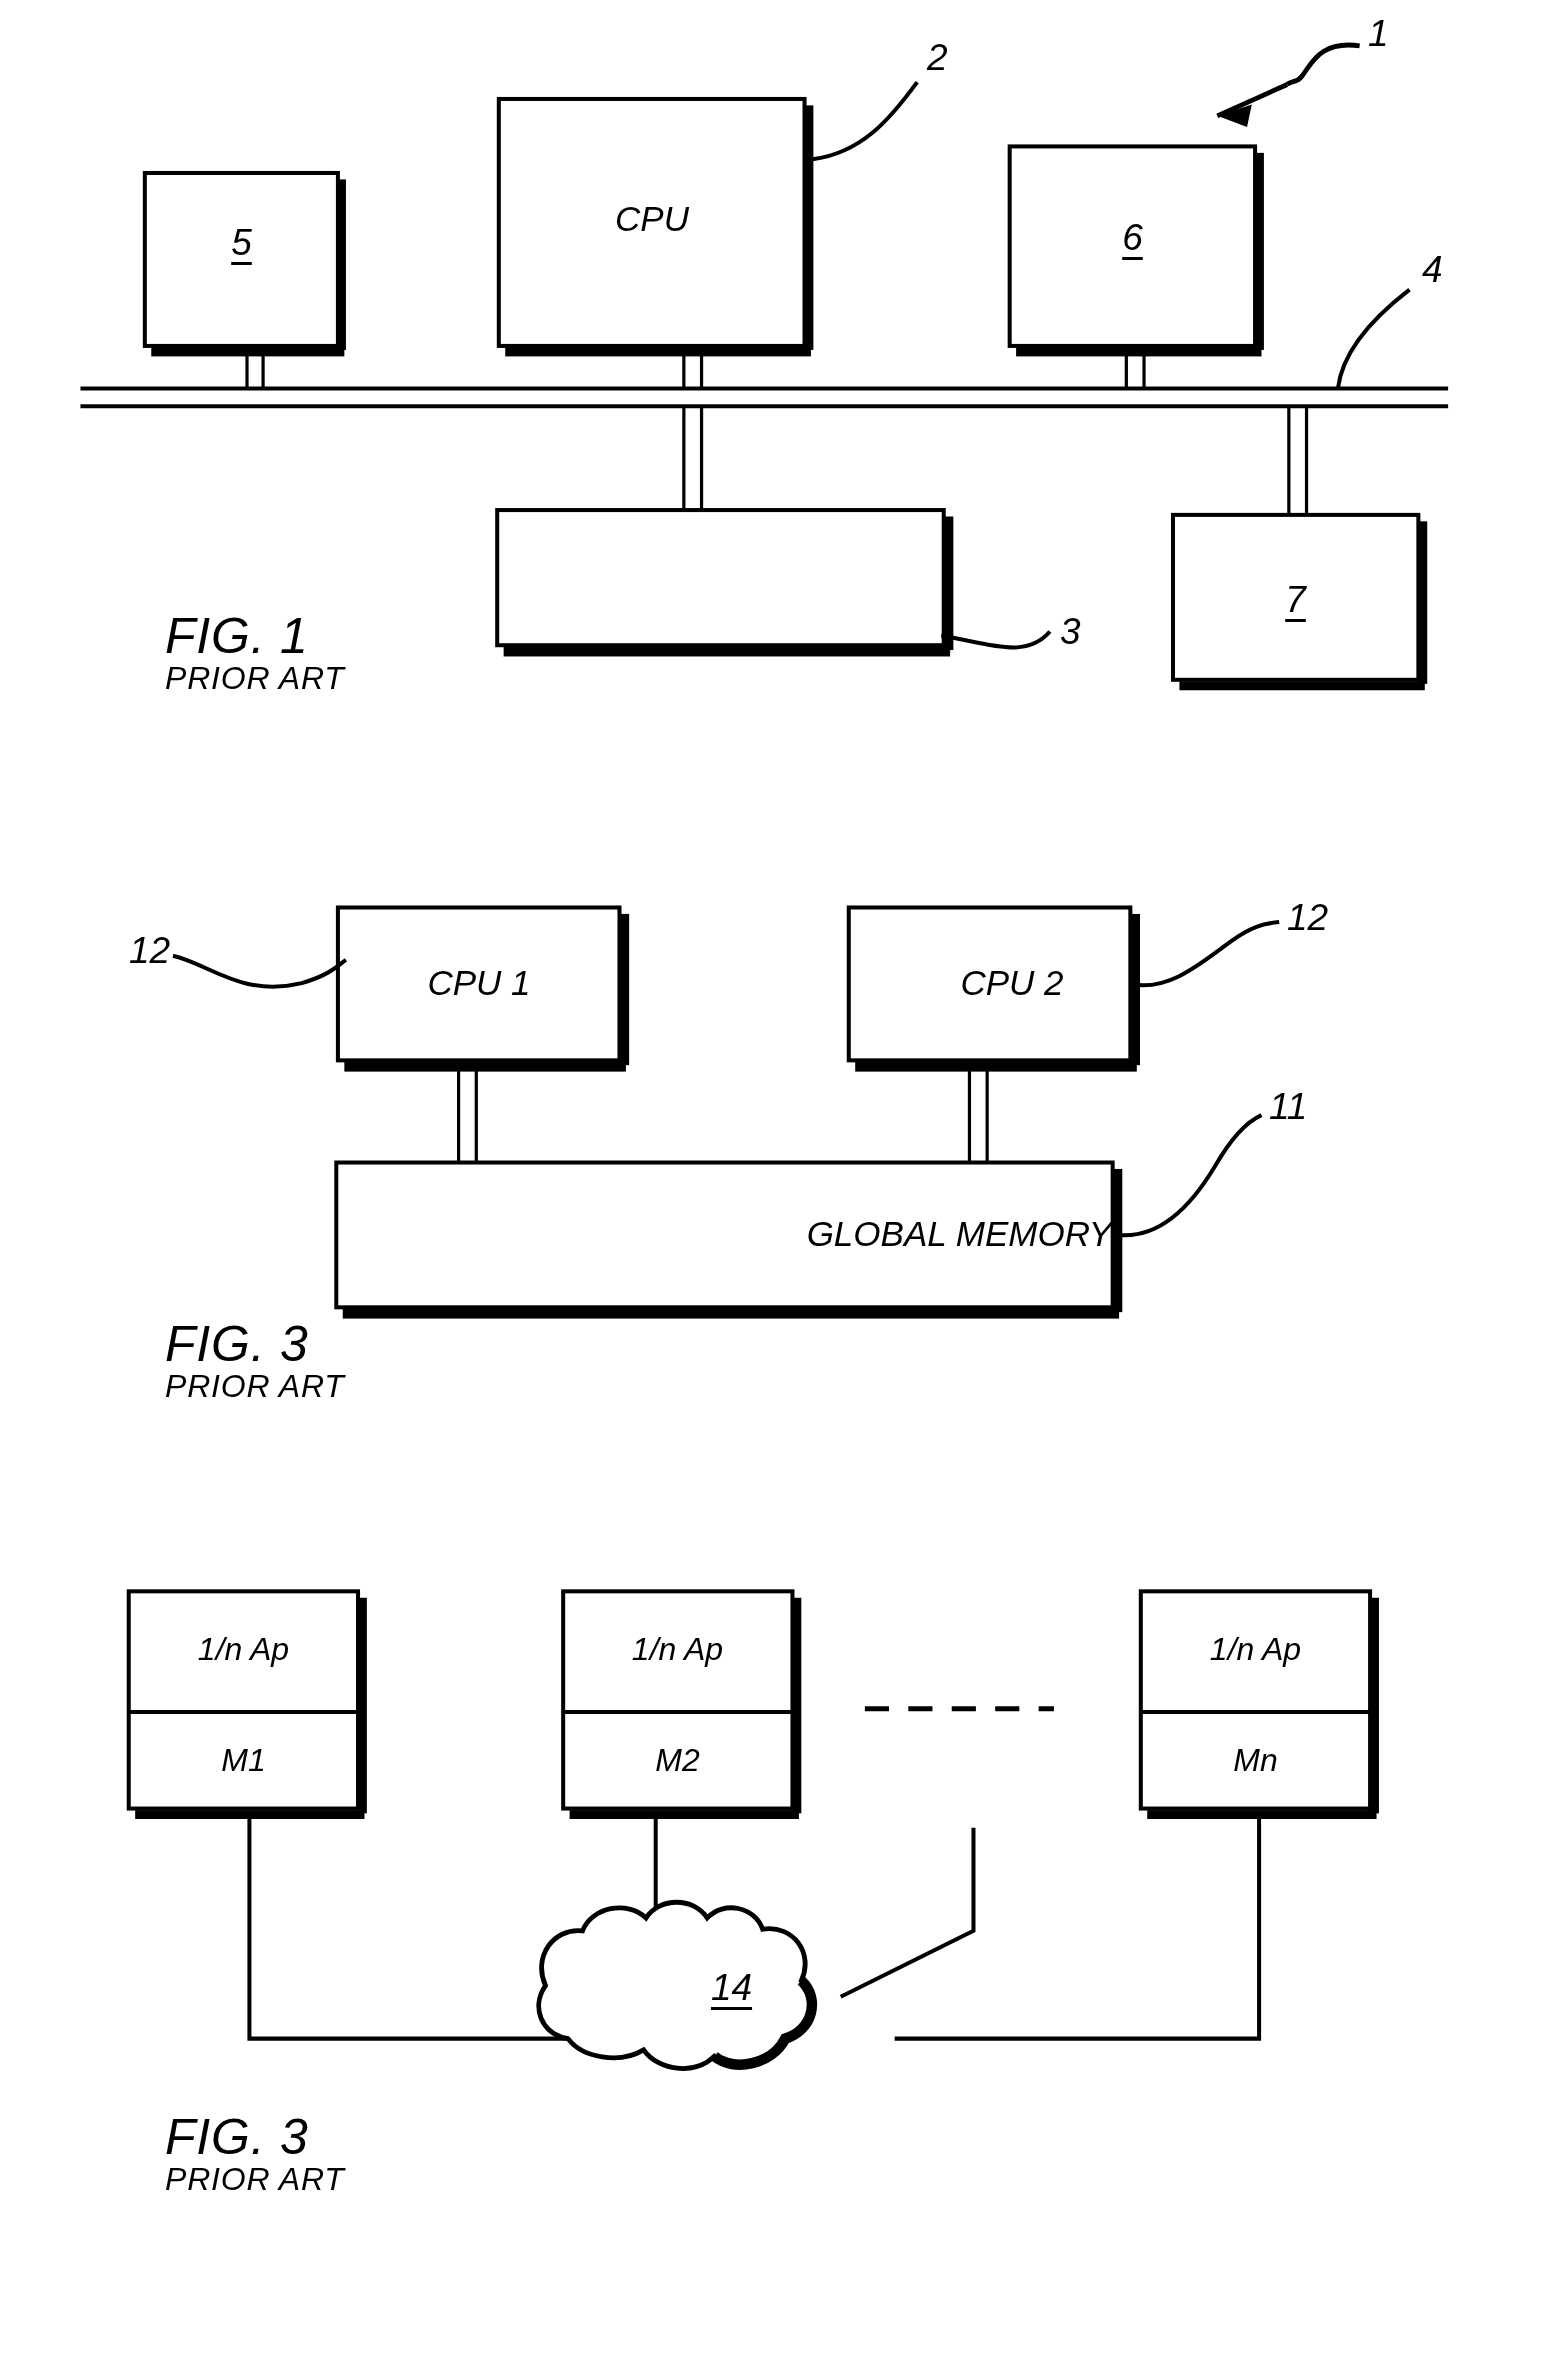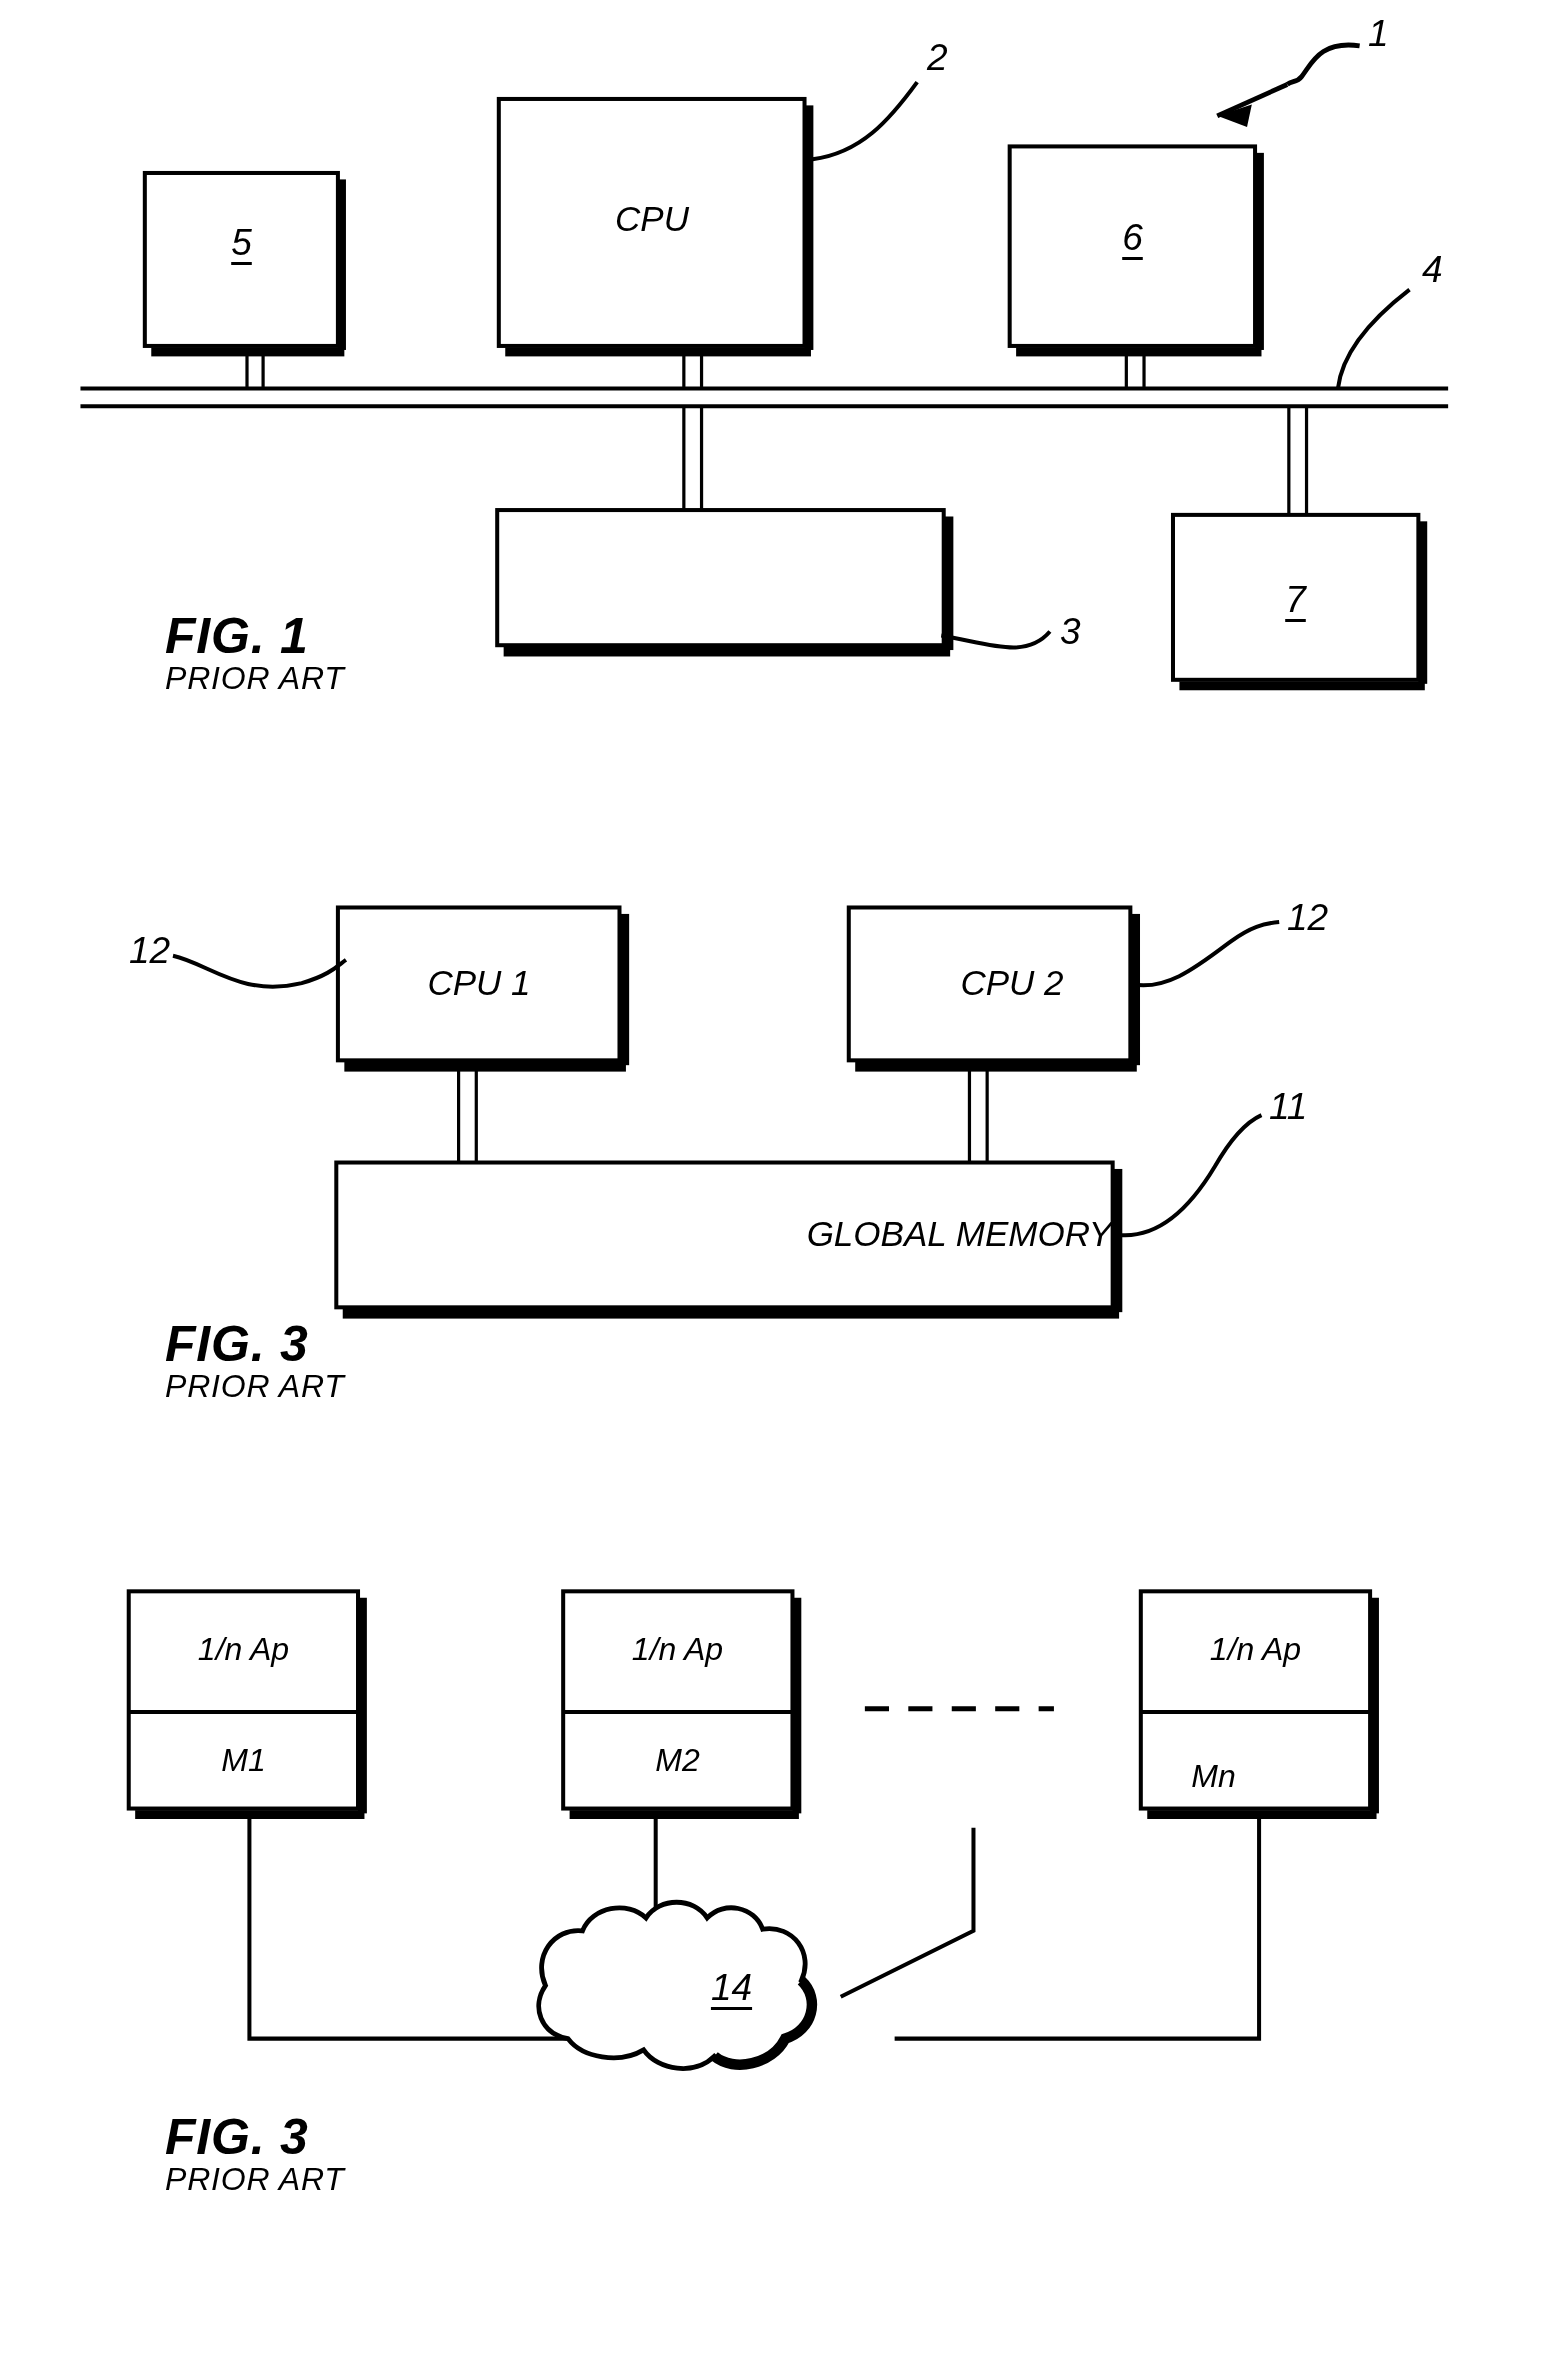--- a/index.html
+++ b/index.html
@@ -7,21 +7,21 @@
     width:1564px;height:2354px;position:relative;overflow:hidden;
     font-family:"Liberation Sans", sans-serif;
     color:#000;
   }
   .sheet{position:absolute;left:0;top:0;width:1564px;height:2354px;}
   svg.layer{position:absolute;left:0;top:0;width:1564px;height:2354px;}
 
   
   .figcap{position:absolute;}
   .figcap .ftitle{
-    font-style:italic;font-weight:bold;font-size:50px;letter-spacing:0.8px;
+    font-style:italic;font-weight:normal;font-size:50px;letter-spacing:0.8px;
     line-height:1;white-space:nowrap;
   }
   .figcap .fsub{
     font-style:italic;font-weight:normal;font-size:32px;letter-spacing:0.8px;
     line-height:1;white-space:nowrap;margin-top:1px;
   }
 
   
   .boxtext{
     position:absolute;font-style:italic;font-size:35px;white-space:nowrap;
@@ -234,21 +234,21 @@
     <div class="fsub">PRIOR ART</div>
   </div>
 
   <div class="boxtext small" style="left:129px;top:1633px;width:229px;">1/n Ap</div>
   <div class="boxtext small" style="left:129px;top:1744px;width:229px;">M1</div>
 
   <div class="boxtext small" style="left:563px;top:1633px;width:229px;">1/n Ap</div>
   <div class="boxtext small" style="left:563px;top:1744px;width:229px;">M2</div>
 
   <div class="boxtext small" style="left:1141px;top:1633px;width:229px;">1/n Ap</div>
-  <div class="boxtext small" style="left:1099px;top:1744px;width:229px;margin-top:16px;">Mn</div>
+  <div class="boxtext small" style="left:1141px;top:1744px;width:229px;">Mn</div>
 
   <div class="boxtext reftext u" style="left:635px;top:1969px;width:193px;text-align:center;">14</div>
 
   <div class="figcap" style="left:165px;top:2112px;">
     <div class="ftitle">FIG. 3</div>
     <div class="fsub">PRIOR ART</div>
   </div>
 
 </div>
 

